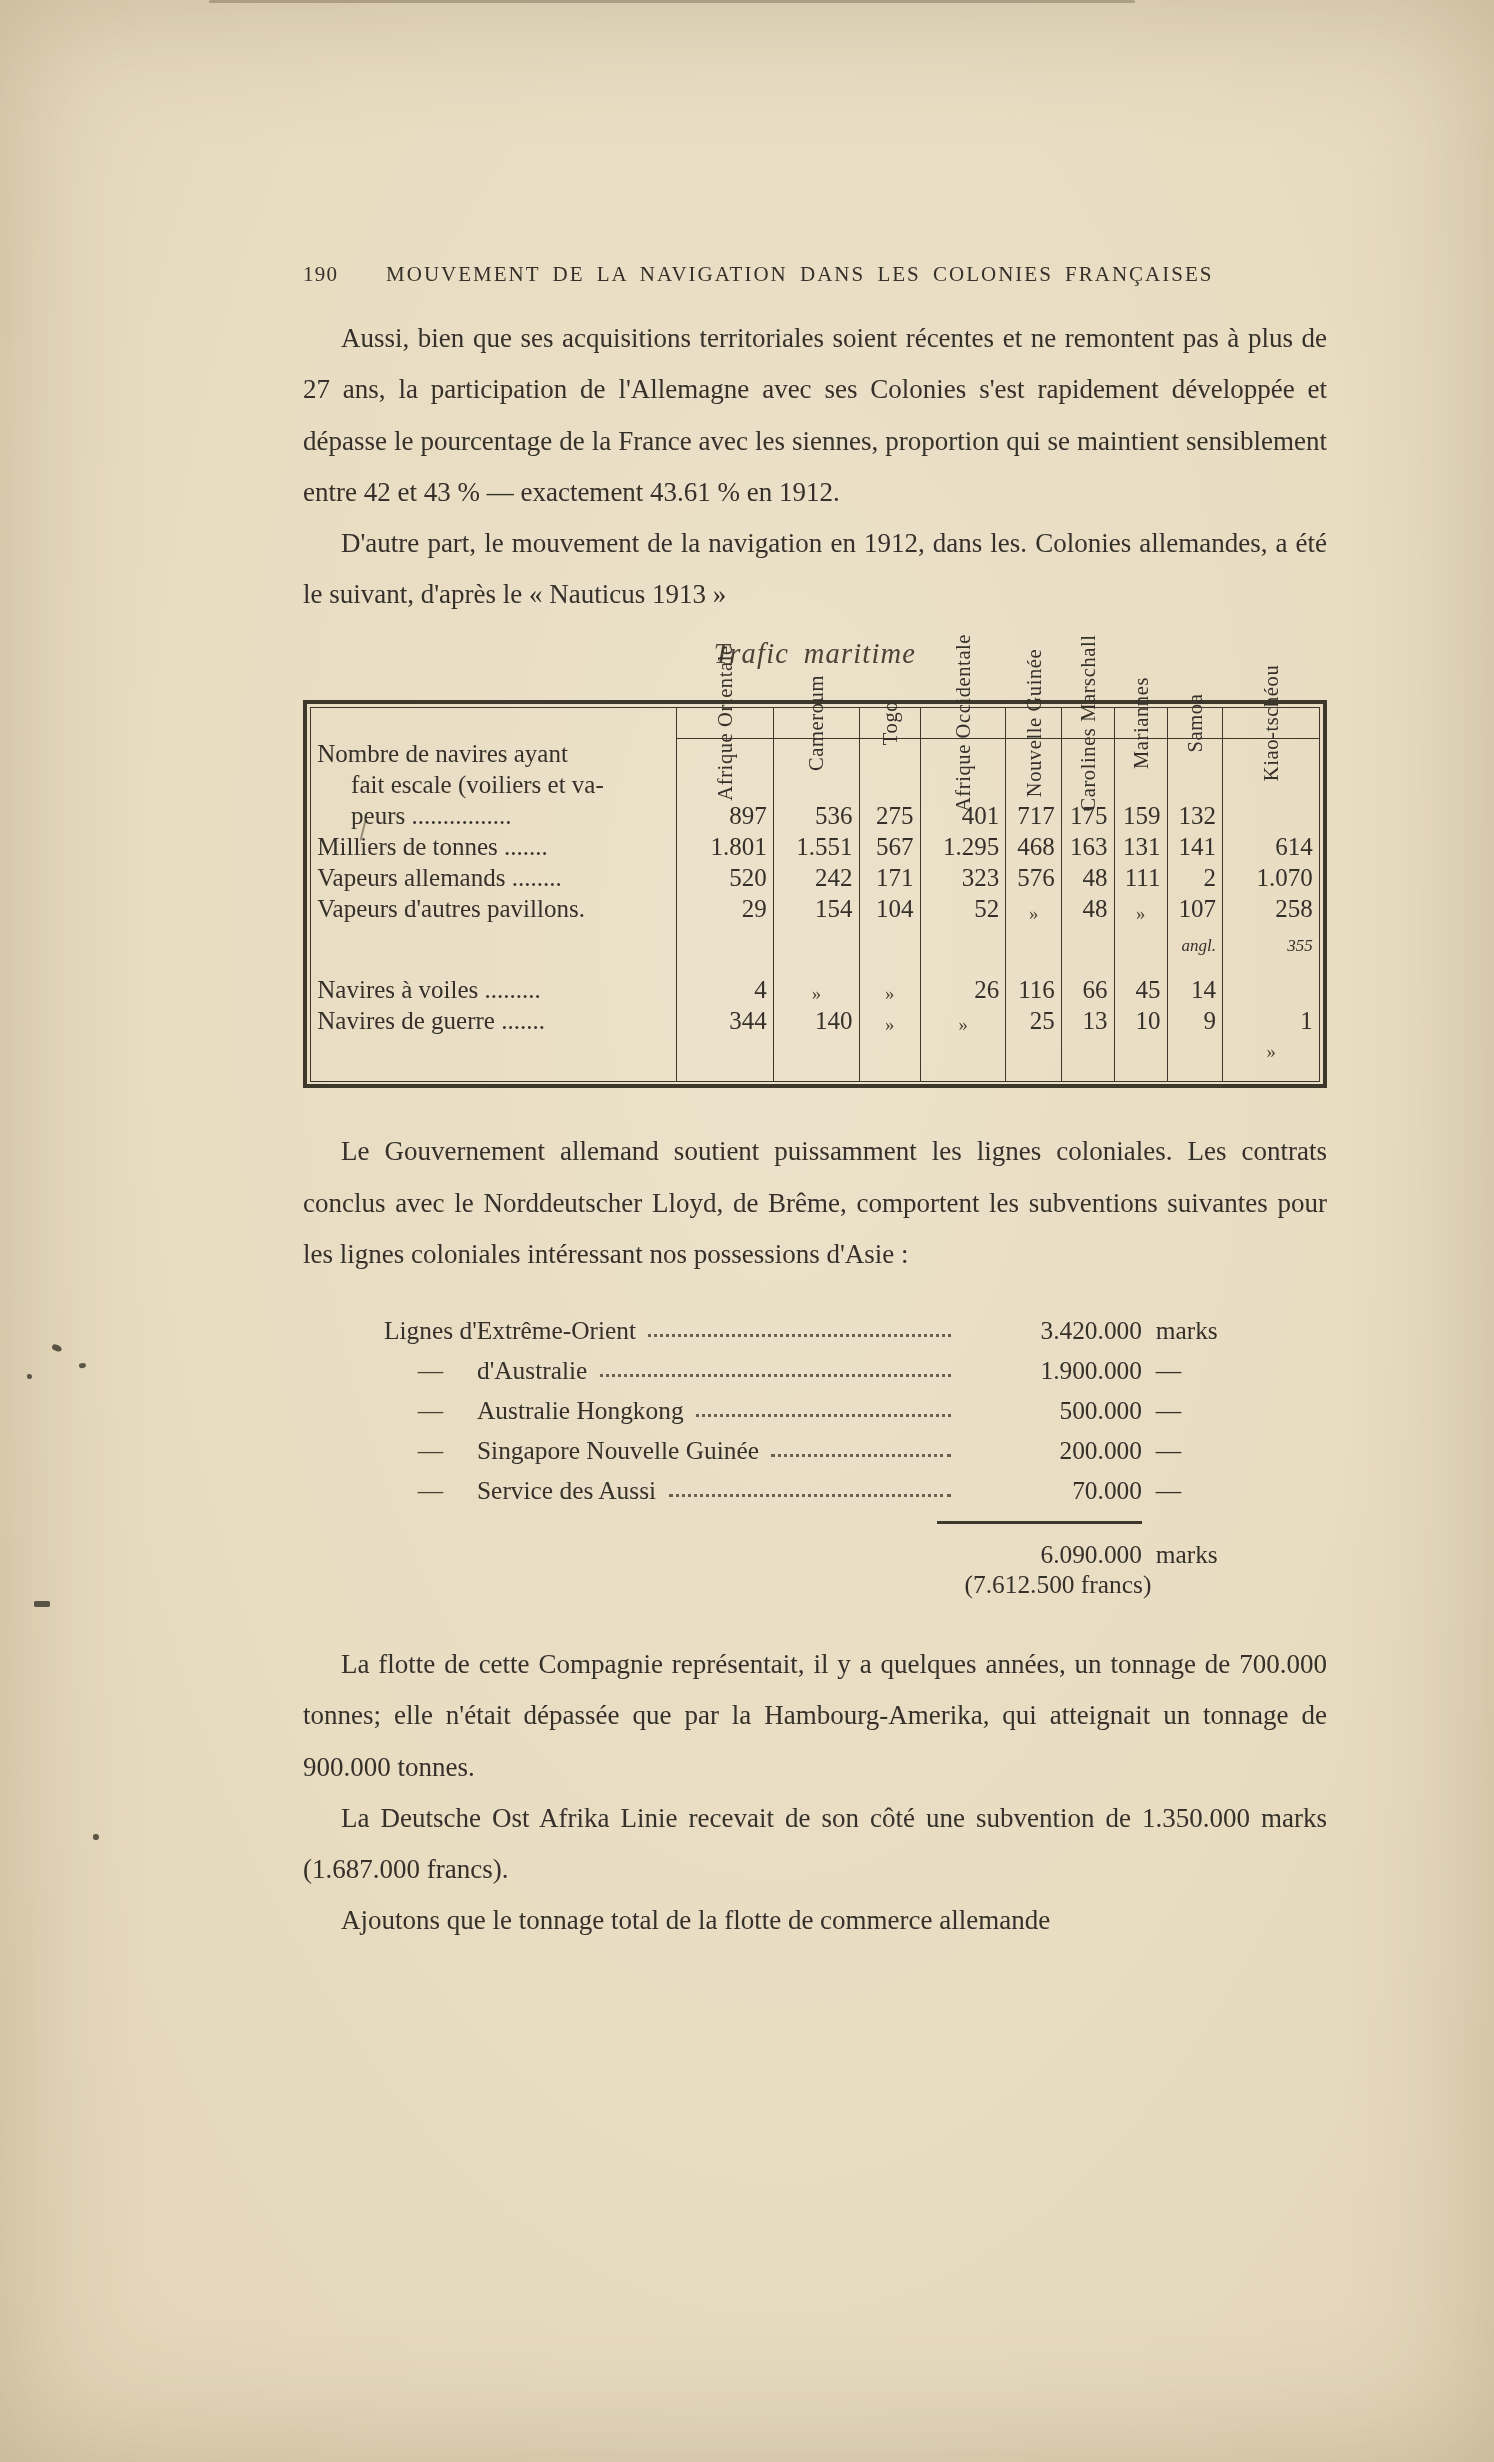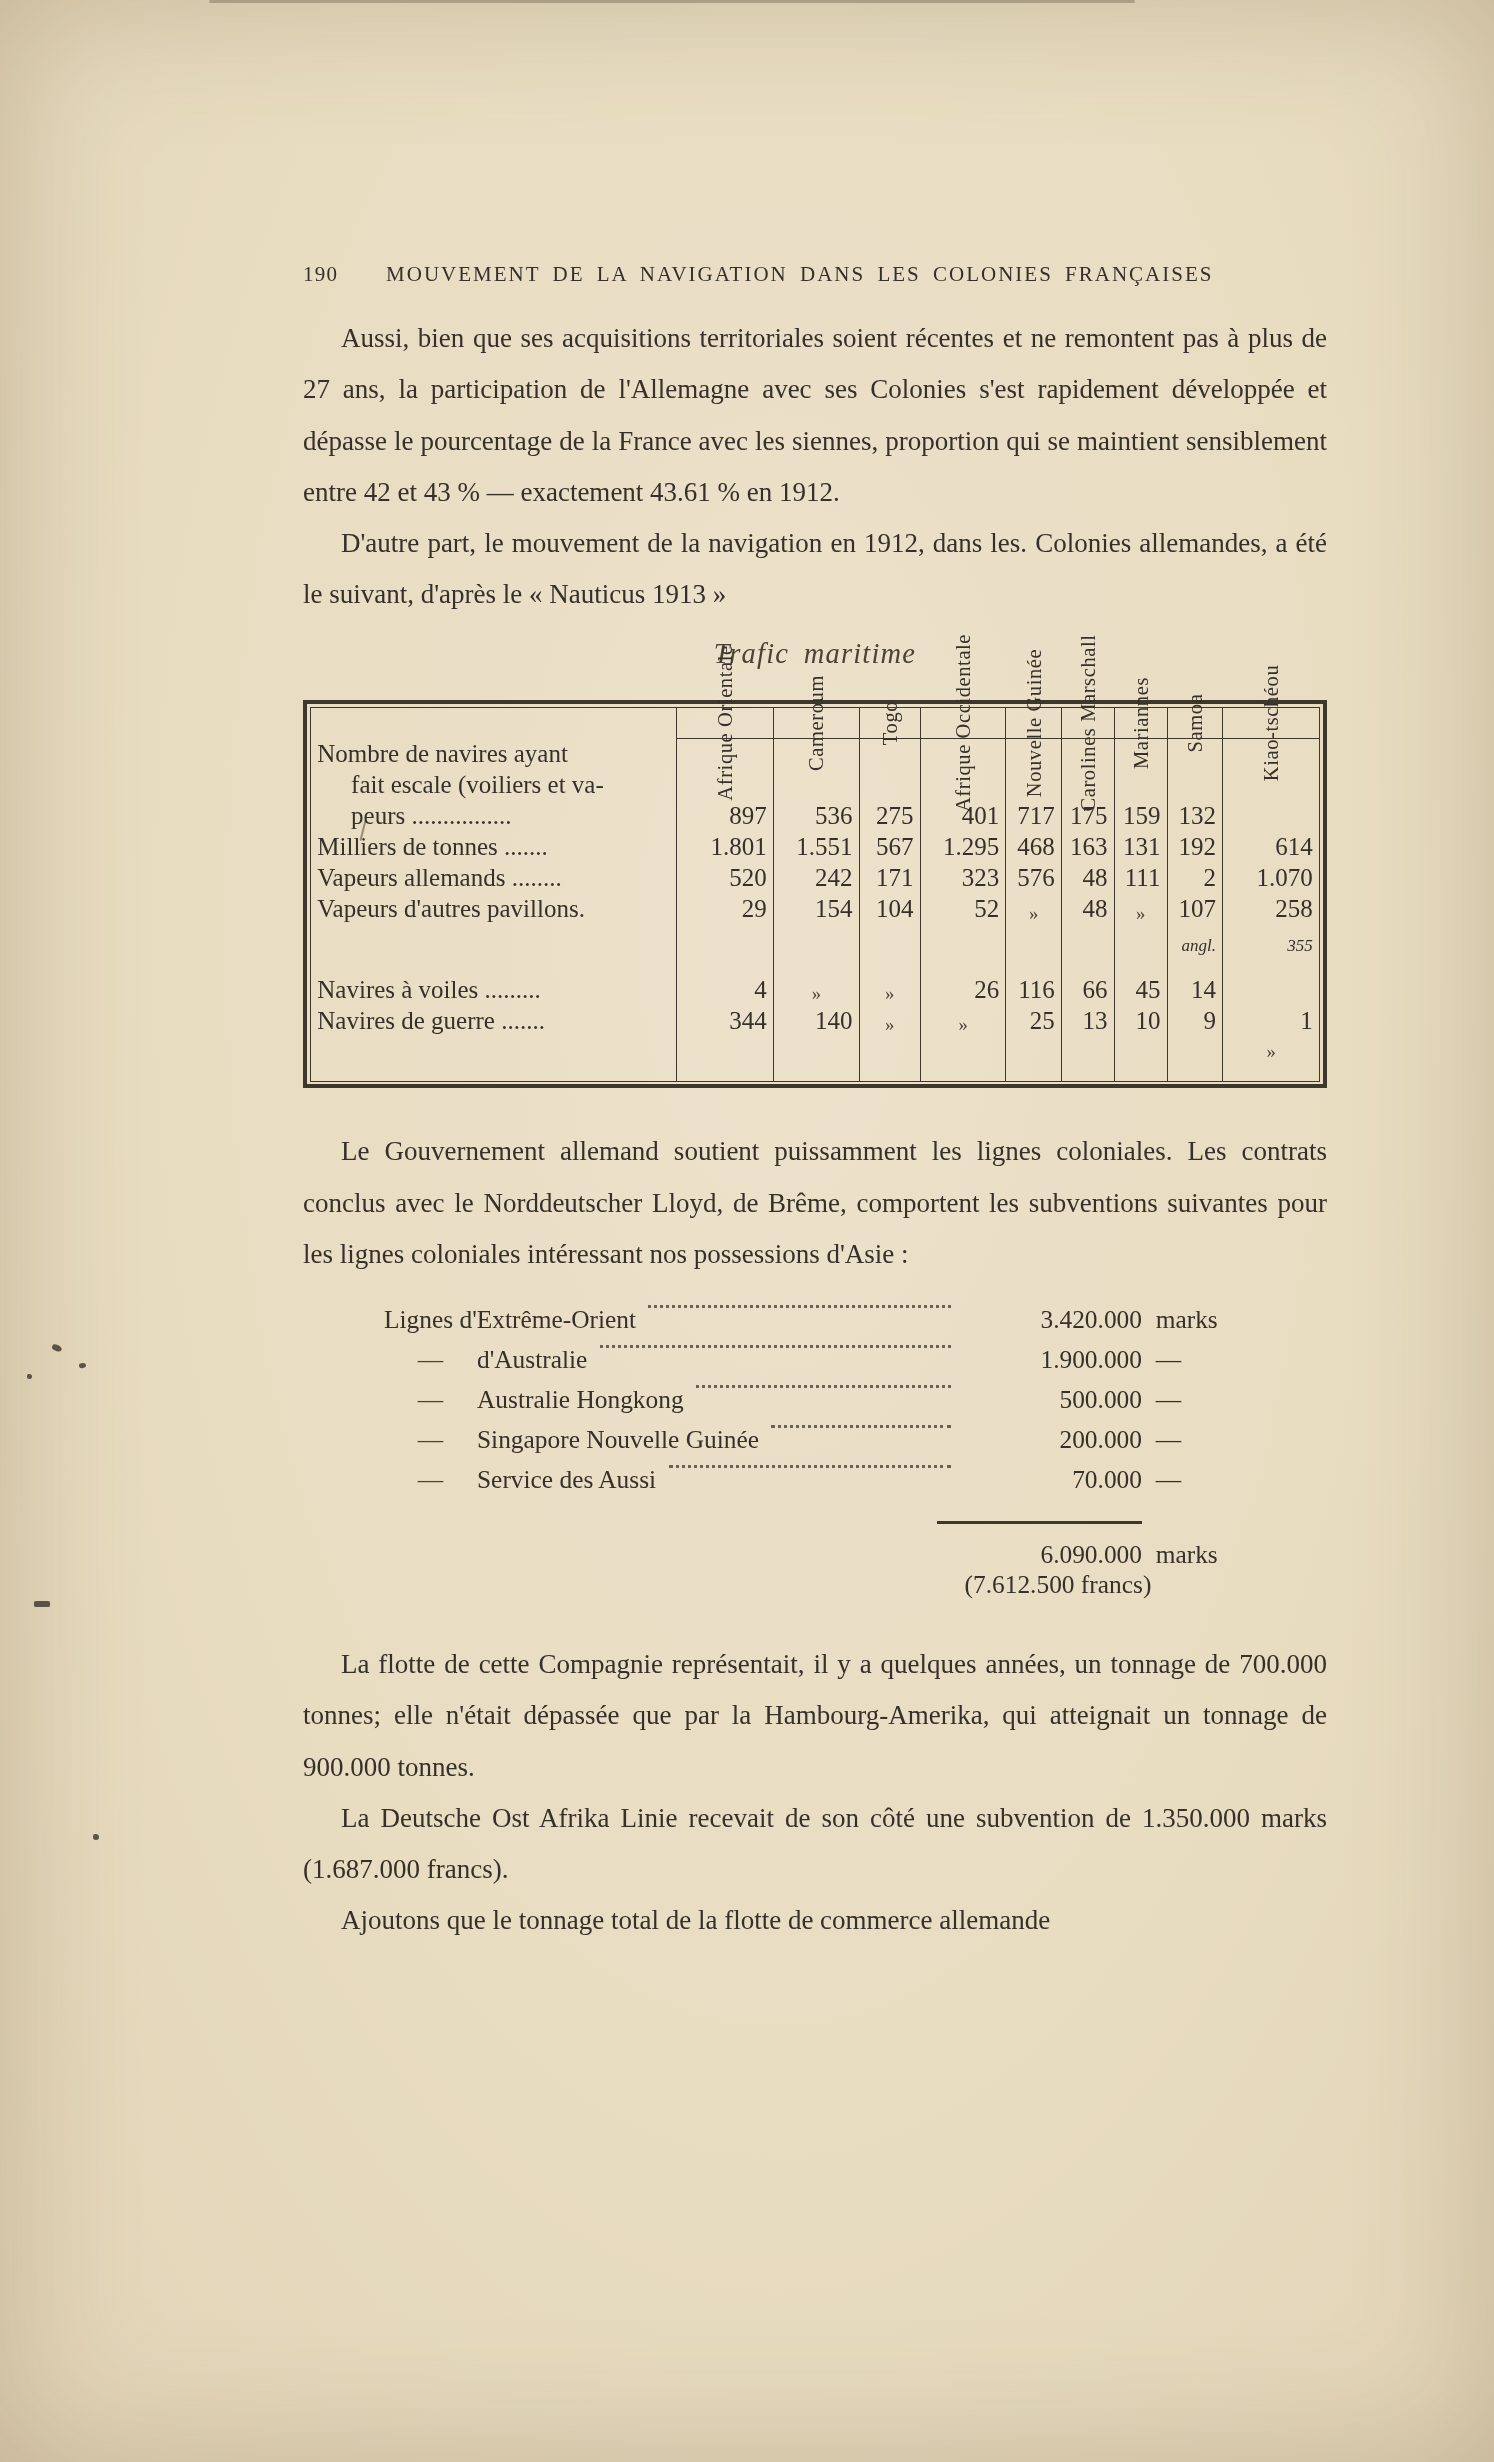--- a/index.html
+++ b/index.html
@@ -67,21 +67,21 @@
   td.row-label{text-align:left;white-space:nowrap;padding-left:11.2px;}
   td.row-label.indent{padding-left:40px;}
   td.num{text-align:right;border-left:1.2px solid var(--line);white-space:nowrap;}
   td.num.guill{font-size:18.6px;text-align:center;color:var(--ink-soft);}
   td.num.small{font-size:17px;font-style:italic;height:26px;}
   tr.gap td{height:18.6px;}
   tr.tail td{height:27px;}
 
   
   .subventions{margin:25px 0 0 81px;width:863px;font-size:25.4px;color:var(--ink);}
-  .sub-row{display:flex;align-items:flex-start;height:40px;}
+  .sub-row{display:flex;align-items:flex-end;height:40px;}
   .sub-dash{width:93px;text-align:center;color:var(--ink-soft);}
   .sub-row.first .sub-dash{width:0;}
   .sub-label{white-space:nowrap;}
   .sub-leader{flex:1;border-bottom:3.1px dotted rgba(62,56,44,.75);margin:0 11.2px 8px 12.4px;min-width:37px;}
   .sub-amount{width:180px;text-align:right;}
   .sub-unit{width:105px;text-align:left;padding-left:13.7px;}
   .sub-total-rule{margin:16px 105px 0 auto;width:205px;border-top:3.1px solid var(--line);}
   .sub-total-row{display:flex;justify-content:flex-end;margin-top:16px;}
   .sub-total-row .sub-amount{width:180px;}
   .sub-francs{display:flex;justify-content:flex-end;line-height:1.25;}
@@ -206,21 +206,21 @@
             </tr>
             <tr>
               <td class="row-label">Milliers de tonnes .......</td>
               <td class="num">1.801</td>
               <td class="num">1.551</td>
               <td class="num">567</td>
               <td class="num">1.295</td>
               <td class="num">468</td>
               <td class="num">163</td>
               <td class="num">131</td>
-              <td class="num">192</td>
+              <td class="num">141</td>
               <td class="num">614</td>
             </tr>
             <tr>
               <td class="row-label">Vapeurs allemands ........</td>
               <td class="num">520</td>
               <td class="num">242</td>
               <td class="num">171</td>
               <td class="num">323</td>
               <td class="num">576</td>
               <td class="num">48</td>

